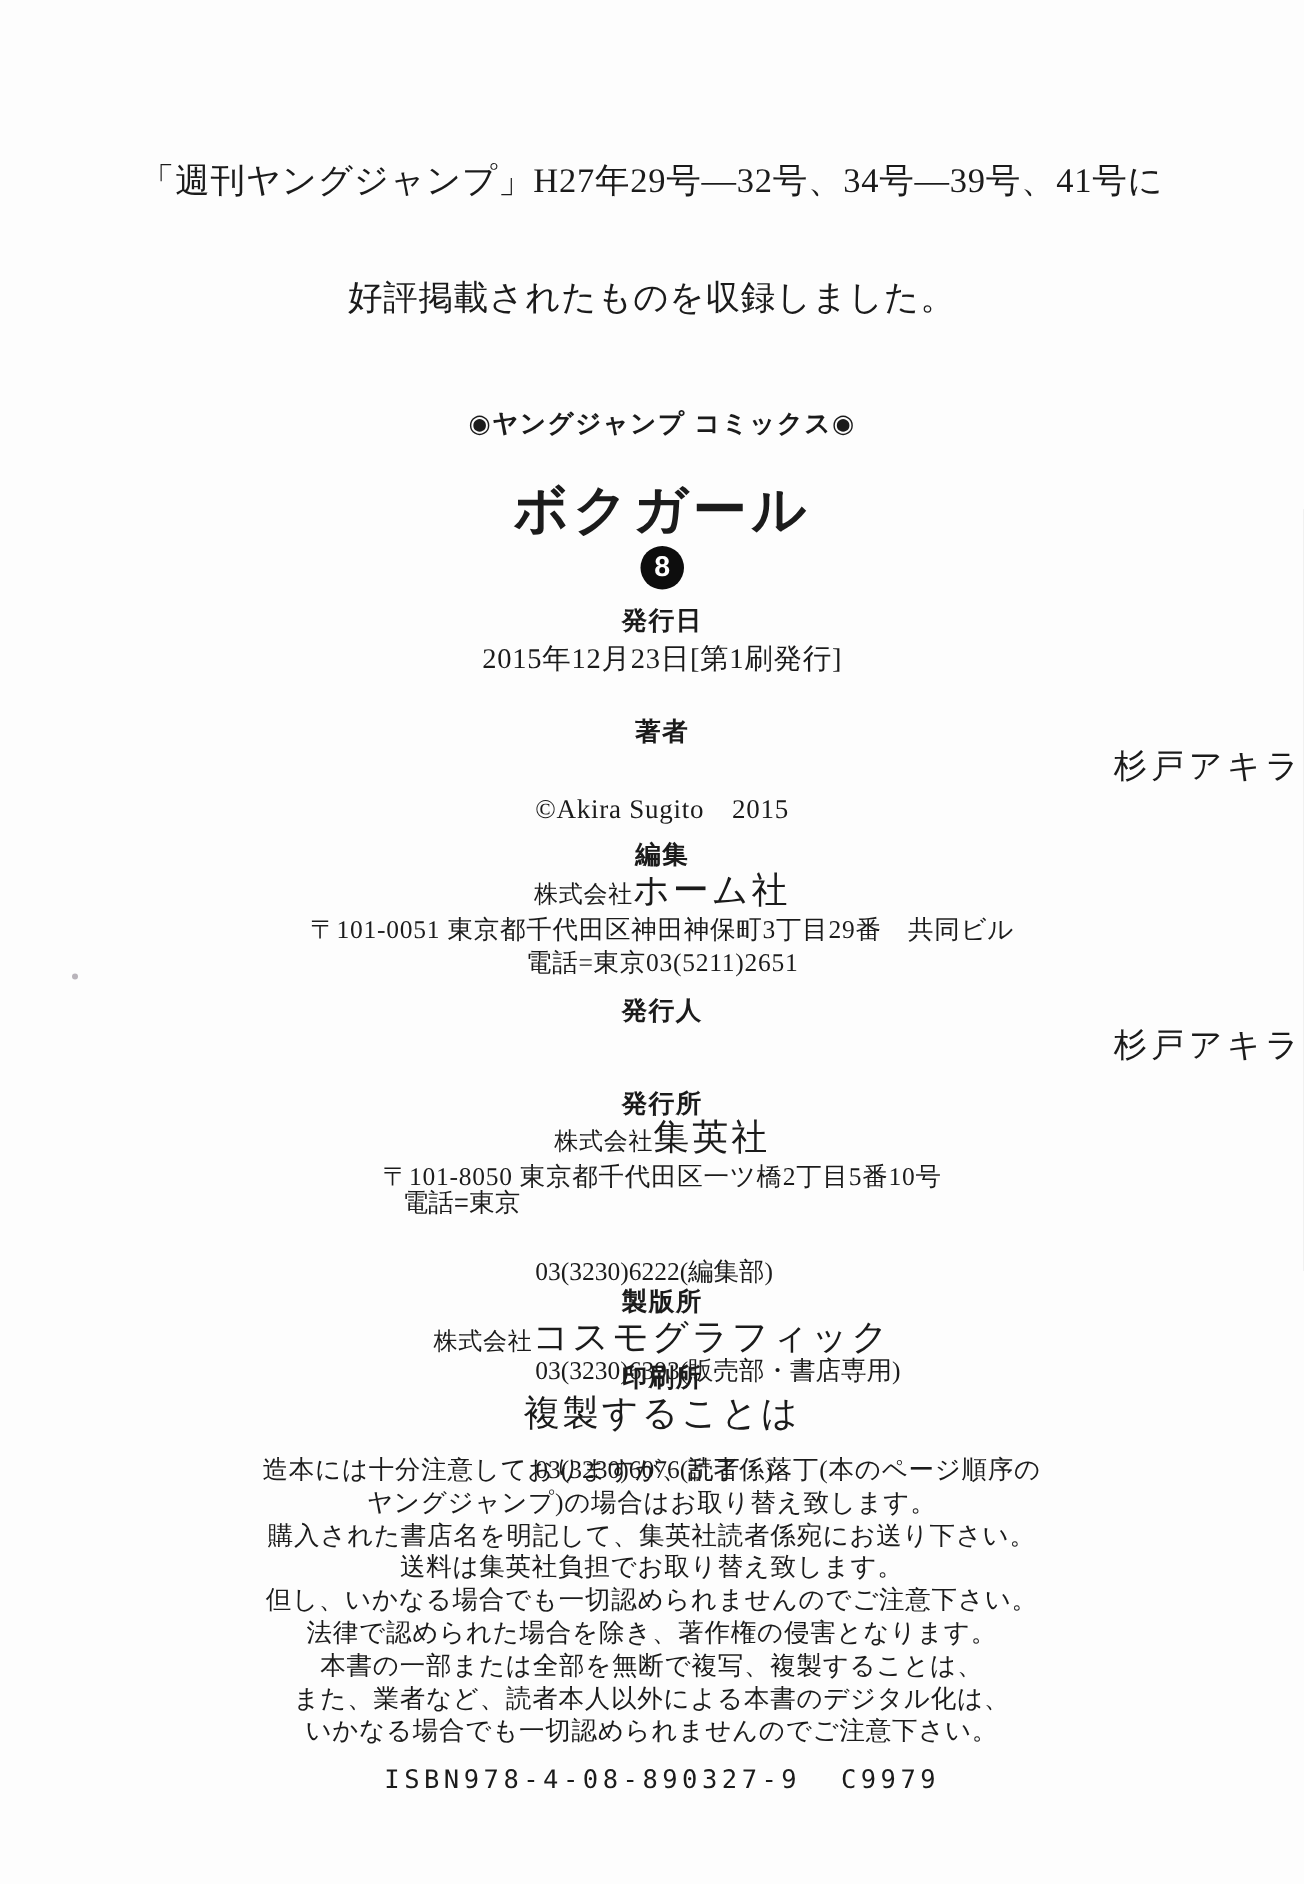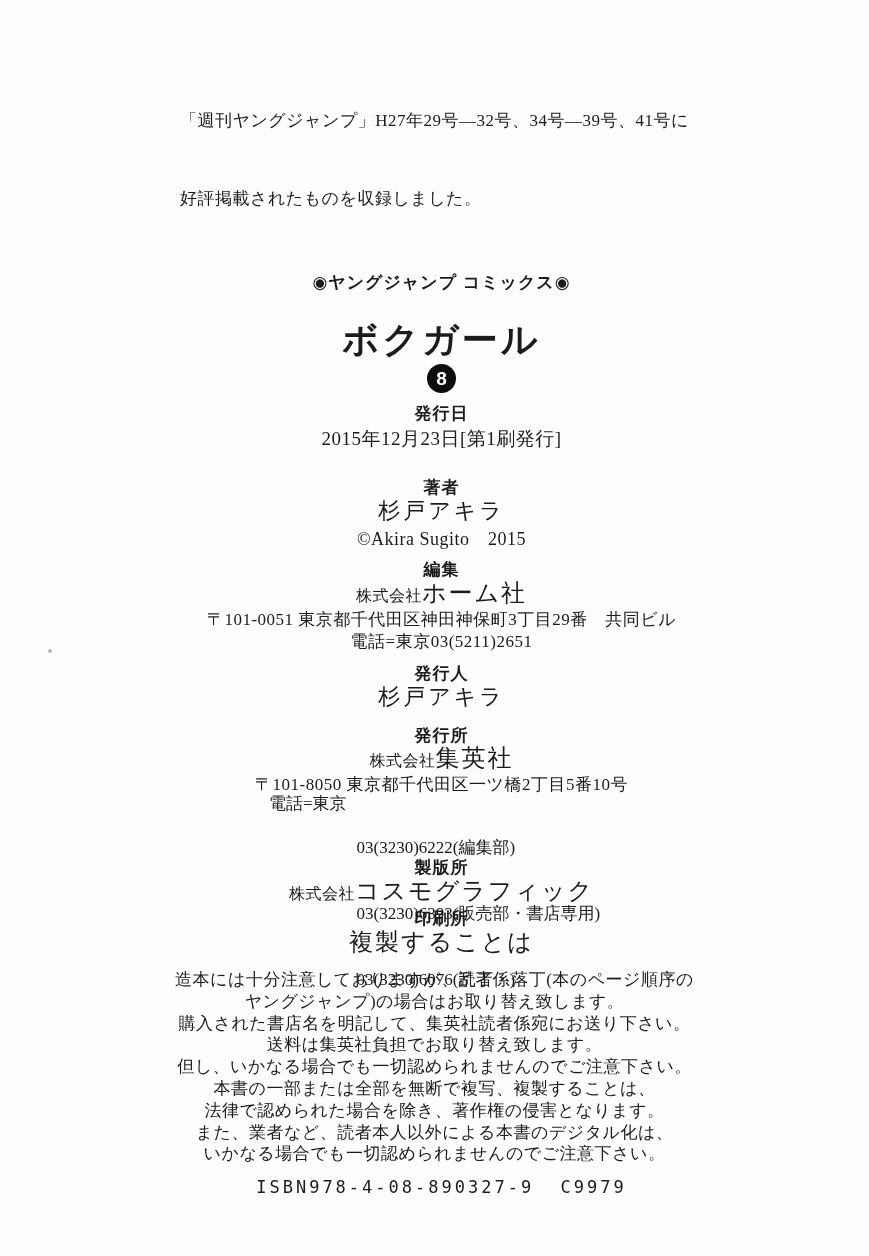--- a/index.html
+++ b/index.html
@@ -36,20 +36,21 @@
     white-space: pre;
   }
   .date-line {
     font-size: 19px;
     letter-spacing: 0.5px;
     white-space: pre;
   }
   .name-line {
     font-size: 22px;
     letter-spacing: 3px;
+    text-align: right;
   }
   .copyright-line {
     font-size: 18px;
     letter-spacing: 0.5px;
     white-space: pre;
   }
   .company-line .prefix {
     font-size: 16px;
     letter-spacing: 0.5px;
   }
@@ -60,22 +61,22 @@
   
   .note-block {
     position: absolute;
     top: 56px;
     left: 0;
     right: 0;
     text-align: center;
   }
   .note-inner {
     display: inline-block;
-    text-align: left;
-    font-size: 17px;
+    text-align: center;
+    font-size: 23px;
     line-height: 26px;
     letter-spacing: 0.5px;
     white-space: pre;
   }
   .imprint {
     top: 271px;
     font-family: "Liberation Sans", "DejaVu Sans", sans-serif;
     font-weight: bold;
     font-size: 17px;
     letter-spacing: 1px;
@@ -109,21 +110,21 @@
     right: 0;
     text-align: center;
   }
   .phone-inner {
     display: inline-flex;
     text-align: left;
     font-size: 17px;
     line-height: 22px;
     white-space: pre;
   }
-  .phone-prefix { margin-right: 10px; }
+  .phone-prefix { margin-right: 10px; font-family: Liberation Mono, monospace; }
   .isbn-line {
     top: 1177px;
     font-family: "DejaVu Sans Mono", "Liberation Mono", monospace;
     font-size: 17px;
     letter-spacing: 3px;
     white-space: pre;
   }
   .legal-block {
     position: absolute;
     top: 969px;
@@ -207,21 +208,21 @@
   <div class="abs company-line" style="top:926px">
     <span class="name">複製することは</span>
   </div>
 
   <div class="legal-block">
     <div>造本には十分注意しておりますが、乱丁・落丁(本のページ順序の</div>
     <div>ヤングジャンプ)の場合はお取り替え致します。</div>
     <div>購入された書店名を明記して、集英社読者係宛にお送り下さい。</div>
     <div>送料は集英社負担でお取り替え致します。</div>
     <div>但し、いかなる場合でも一切認められませんのでご注意下さい。</div>
+    <div>法律で認められた場合を除き、著作権の侵害となります。</div>
     <div>本書の一部または全部を無断で複写、複製することは、</div>
-    <div>法律で認められた場合を除き、著作権の侵害となります。</div>
     <div>また、業者など、読者本人以外による本書のデジタル化は、</div>
     <div>いかなる場合でも一切認められませんのでご注意下さい。</div>
   </div>
 
   <div class="abs isbn-line">ISBN978-4-08-890327-9  C9979</div>
 
 </div>
 
 </body></html>

